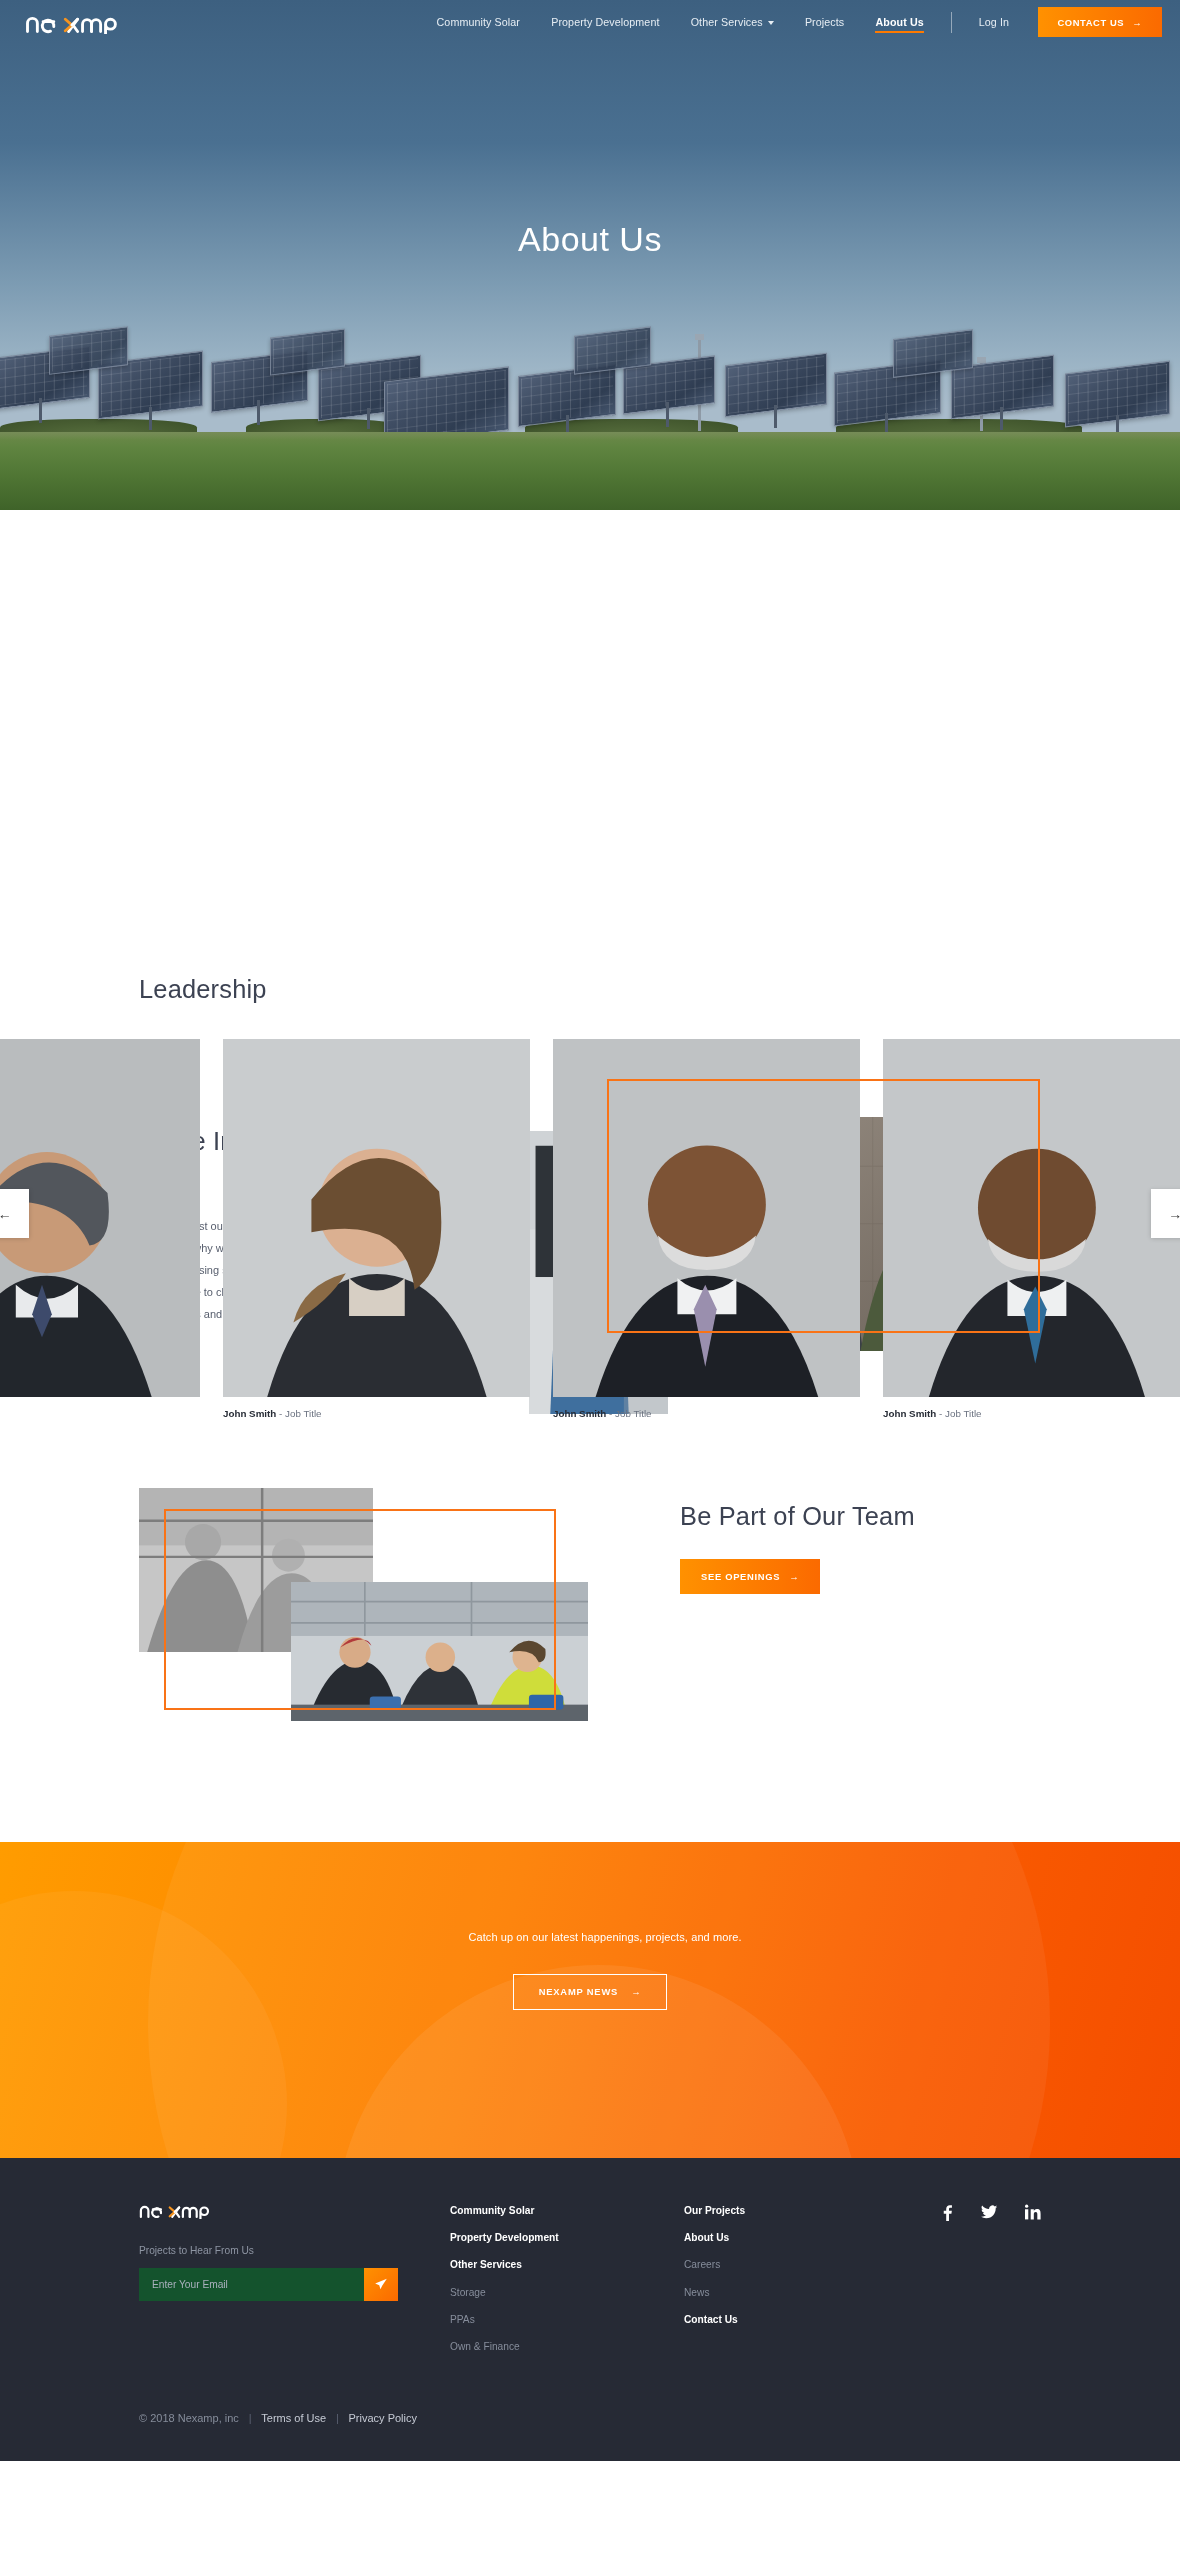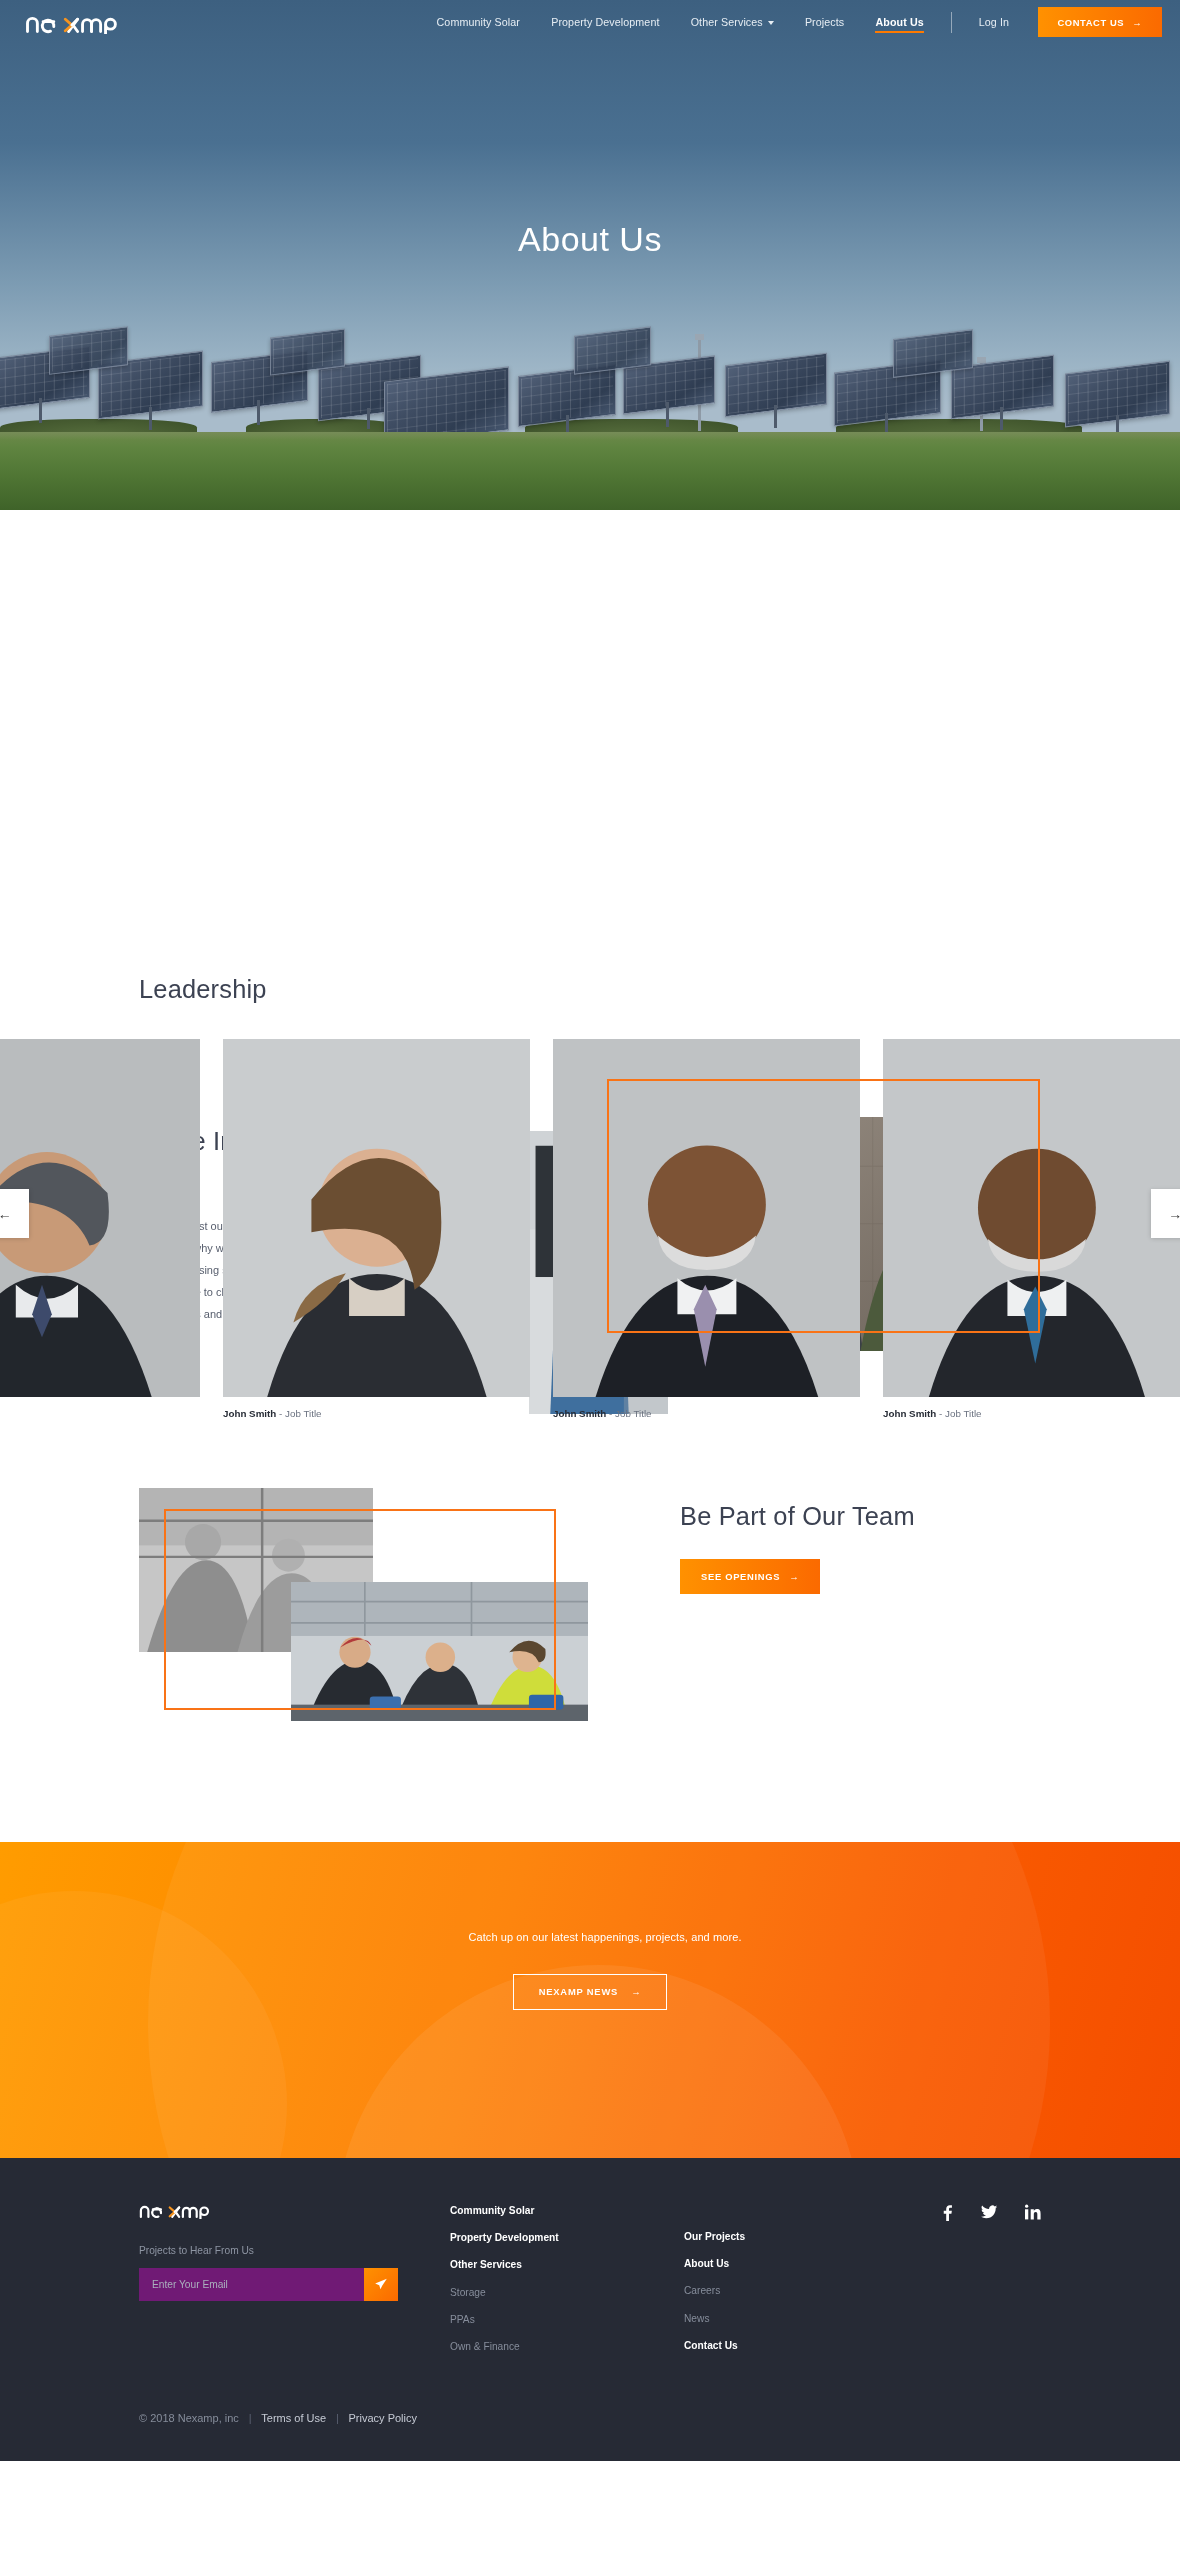--- a/index.html
+++ b/index.html
@@ -160,30 +160,30 @@
     letter-spacing:0.8px; padding:11.5px 24.6px; text-decoration:none;
   }
 
   
   footer{ background:#262a35; padding: 43px 139px 34px; position:relative; min-height: 303px; }
   .foot-grid{ display:flex; }
   .foot-left{ width:311px; }
   .foot-sub{ color:#8e95a3; font-size:10.2px; margin-top:23px; }
   .subscribe{ display:flex; margin-top:11.5px; width:259px; height:33px; }
   .subscribe input{
-    flex:1; background:#701a75; border:none; outline:none;
+    flex:1; background:#14532d; border:none; outline:none;
     color:#cfd4de; font-size:10.2px; padding:2px 13px; font-family:inherit;
   }
   .subscribe input::placeholder{ color:#aab0bd; }
   .send-btn{
     width:34px; background: linear-gradient(135deg,#ff9100,#fb6a00);
     border:none; cursor:pointer; display:flex; align-items:center; justify-content:center;
   }
   .foot-col{ width:234px; padding-top:3.3px; }
-  .foot-col.c2{ width:168px;margin-top:26px; }
+  .foot-col.c2{ width:168px; }
   .foot-link{ display:block; text-decoration:none; font-size:10.2px; margin-bottom:16.4px; }
   .foot-link.primary{ color:#ffffff; font-weight:bold; }
   .foot-link.muted{ color:#868d9b; }
   .socials{ margin-left:auto; display:flex; gap:28px; padding-top:1.6px; }
   .social{ color:#fff; text-decoration:none; display:block; }
   .copyright{
     margin-top:43px; font-size:11px; color:#868d9b;
     display:flex; align-items:center; gap:0;
   }
   .copyright a{ color:#c6cbd5; text-decoration:none; }

